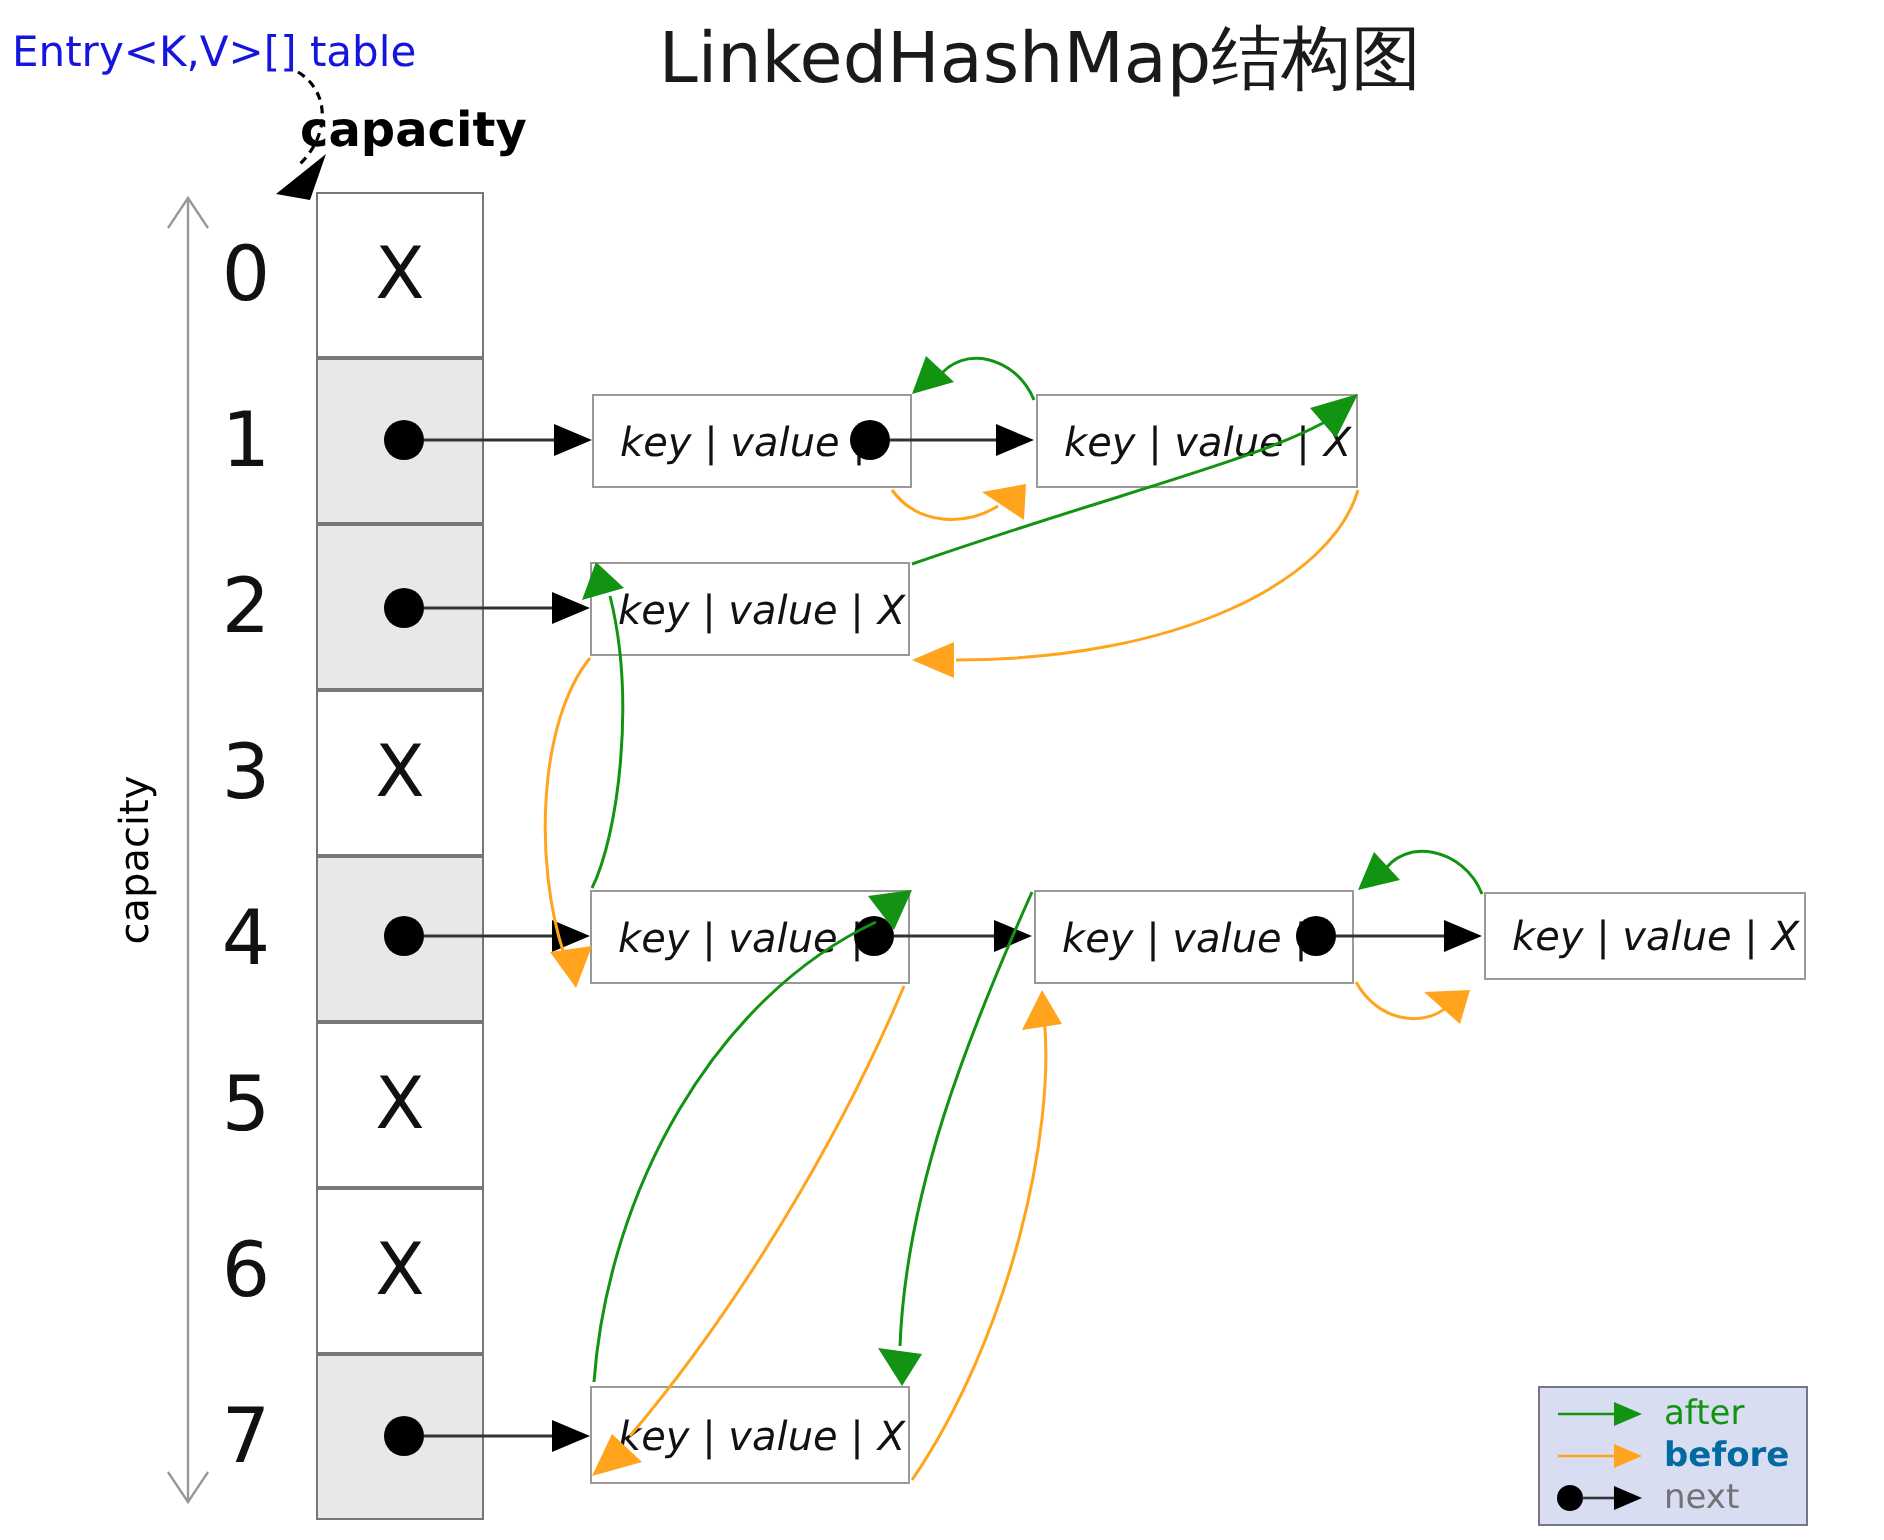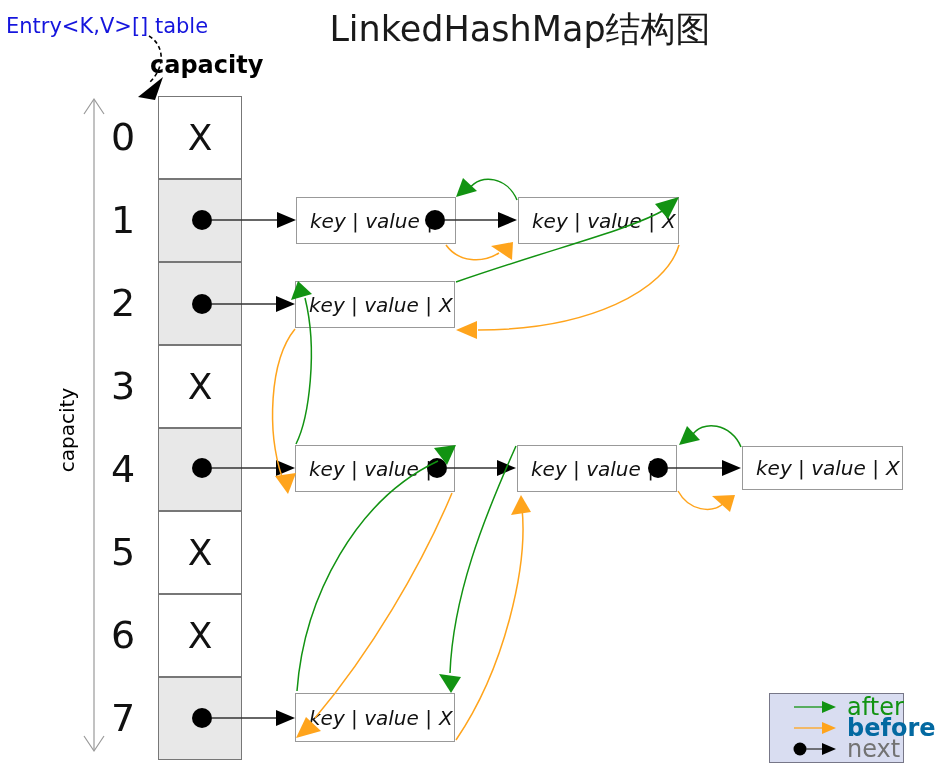--- a/index.html
+++ b/index.html
@@ -19,21 +19,21 @@
   .cell.filled{background:#e8e8e8;}
   .cell .x{font-size:36px;color:#111;}
   .idx{left:98px;width:50px;height:83px;line-height:83px;text-align:center;font-size:38px;color:#111;}
   
   .entry{border:1px solid #999;background:#fff;box-sizing:border-box;
          display:flex;align-items:center;padding-left:13px;
          font-style:italic;font-size:20px;color:#111;white-space:pre;}
   .entry .xg{margin-left:7px;font-style:italic;}
   
   .legend{left:769px;top:693px;width:135px;height:70px;background:#d9ddf1;border:1px solid #778;
-          box-sizing:border-box;padding:2px 0 0 22px;font-size:24px;}
+          box-sizing:border-box;padding:2px 0 0 7px;font-size:17px;}
   .lg-row{display:flex;align-items:center;height:21px;}
   .lg-row svg{flex:0 0 auto;margin-right:3px;}
   .lg-after{color:#129312;}
   .lg-before{color:#0369a1;font-weight:bold;}
   .lg-next{color:#737373;}
   
   #overlay{position:absolute;left:0;top:0;width:942px;height:770px;pointer-events:none;}
 </style>
 </head>
 <body>

